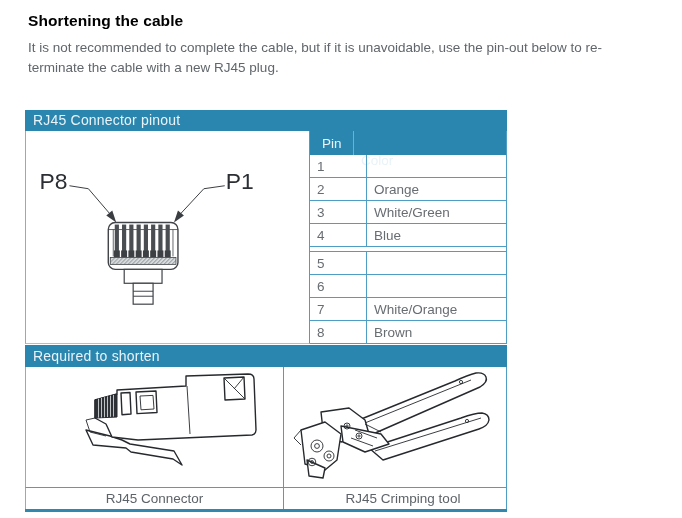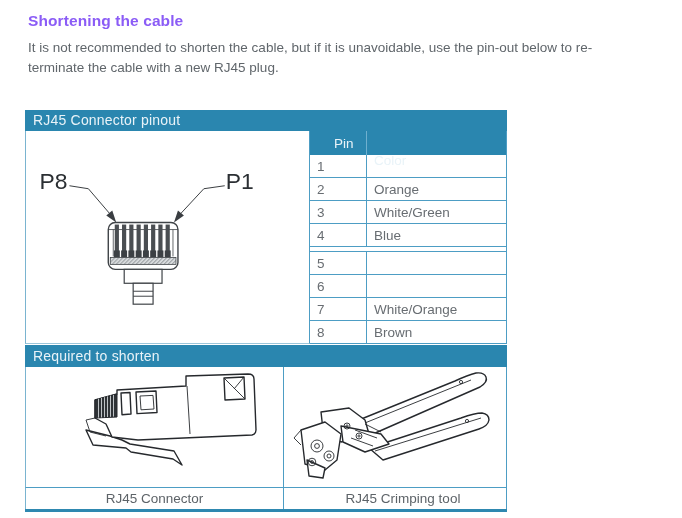--- a/index.html
+++ b/index.html
@@ -1,30 +1,30 @@
 <!DOCTYPE html>
 <html><head>
 <meta charset="utf-8">
 <style>
   * { margin:0; padding:0; box-sizing:border-box; }
   html,body { background:#ffffff; }
   body { font-family:"Liberation Sans", sans-serif; }
   .page { position:relative; width:682px; height:518px; background:#fff; overflow:hidden; }
 
-  .doc-heading { position:absolute; left:28px; top:12px; font-size:15.5px; font-weight:bold; color:#8b5cf6; letter-spacing:0.1px; }
+  .doc-heading { position:absolute; left:28px; top:12px; font-size:15.5px; font-weight:bold; color:#000000; letter-spacing:0.1px; }
   .doc-body { position:absolute; left:28px; top:38px; width:618px; font-size:13.5px; line-height:20px; color:#60666b; }
 
   
   .pinout-table { position:absolute; left:25px; top:110px; width:482px;border-radius:21px; }
   .band { height:21px; line-height:21px; background:#2a86af; color:#e9f3f8; font-size:14px; padding-left:8px; letter-spacing:0.2px; }
   .pinout-body { display:flex; height:213px; }
   .diagram-cell { width:285px; background:#fff; border-left:1px solid #7ab4d0; border-right:1px solid #4d9dc4; border-bottom:1px solid #9cc6da; }
   .pin-table { width:197px; border-right:1px solid #4d9dc4; }
   .pin-header { display:flex; height:24px; background:#2a86af; color:#e9f3f8; font-size:13.5px; align-items:center; }
-  .pin-header .c1 { width:57px; padding-left:24px; border-right:1px solid #6fb0cf; height:100%; display:flex; align-items:center; }
+  .pin-header .c1 { width:44px; padding-left:12px; border-right:1px solid #6fb0cf; height:100%; display:flex; align-items:center; }
   .pin-header .c2 { flex:1; padding-left:7px;margin-top:34px; }
   .pin-row { display:flex; height:23px; background:#fff; border-bottom:1px solid #4d9dc4; font-size:13.5px; color:#686d72; align-items:center; }
   .pin-row .c1 { width:57px; padding-left:7px; border-right:1px solid #4d9dc4; height:100%; display:flex; align-items:center; }
   .pin-row .c2 { flex:1; padding-left:7px; }
   .pin-gap { height:4px; background:#fff; }
   .pin-group-2 { border-top:1px solid #4d9dc4; }
 
   
   .tools-table { position:absolute; left:25px; top:345px; width:482px; border-bottom:3px solid #2e88b0; }
   .tools-table .band { height:22px; line-height:22px; }
@@ -40,21 +40,21 @@
   svg .ln { stroke:#3a3e42; stroke-width:1; fill:none; }
   svg .outline { stroke:#26292d; stroke-width:1.4; fill:#ffffff; stroke-linejoin:round; }
   svg .thin { stroke:#26292d; stroke-width:0.9; fill:none; }
 </style>
 </head>
 <body>
 
 <div class="page">
 
   <div class="doc-heading">Shortening the cable</div>
-  <div class="doc-body">It is not recommended to shorten the cable, but if it is unavoidable, use the pin-out below to re-terminate the cable with a new RJ45 plug.</div>
+  <div class="doc-body">It is not recommended to complete the cable, but if it is unavoidable, use the pin-out below to re-terminate the cable with a new RJ45 plug.</div>
 
   <div class="pinout-table">
     <div class="band">RJ45 Connector pinout</div>
     <div class="pinout-body">
 
       <div class="diagram-cell">
         <svg width="284" height="212" viewBox="0 0 284 213">
 
           <text x="13" y="58" font-size="23" fill="#2b2f33">P8</text>
           <text x="200" y="58" font-size="23" fill="#2b2f33">P1</text>

